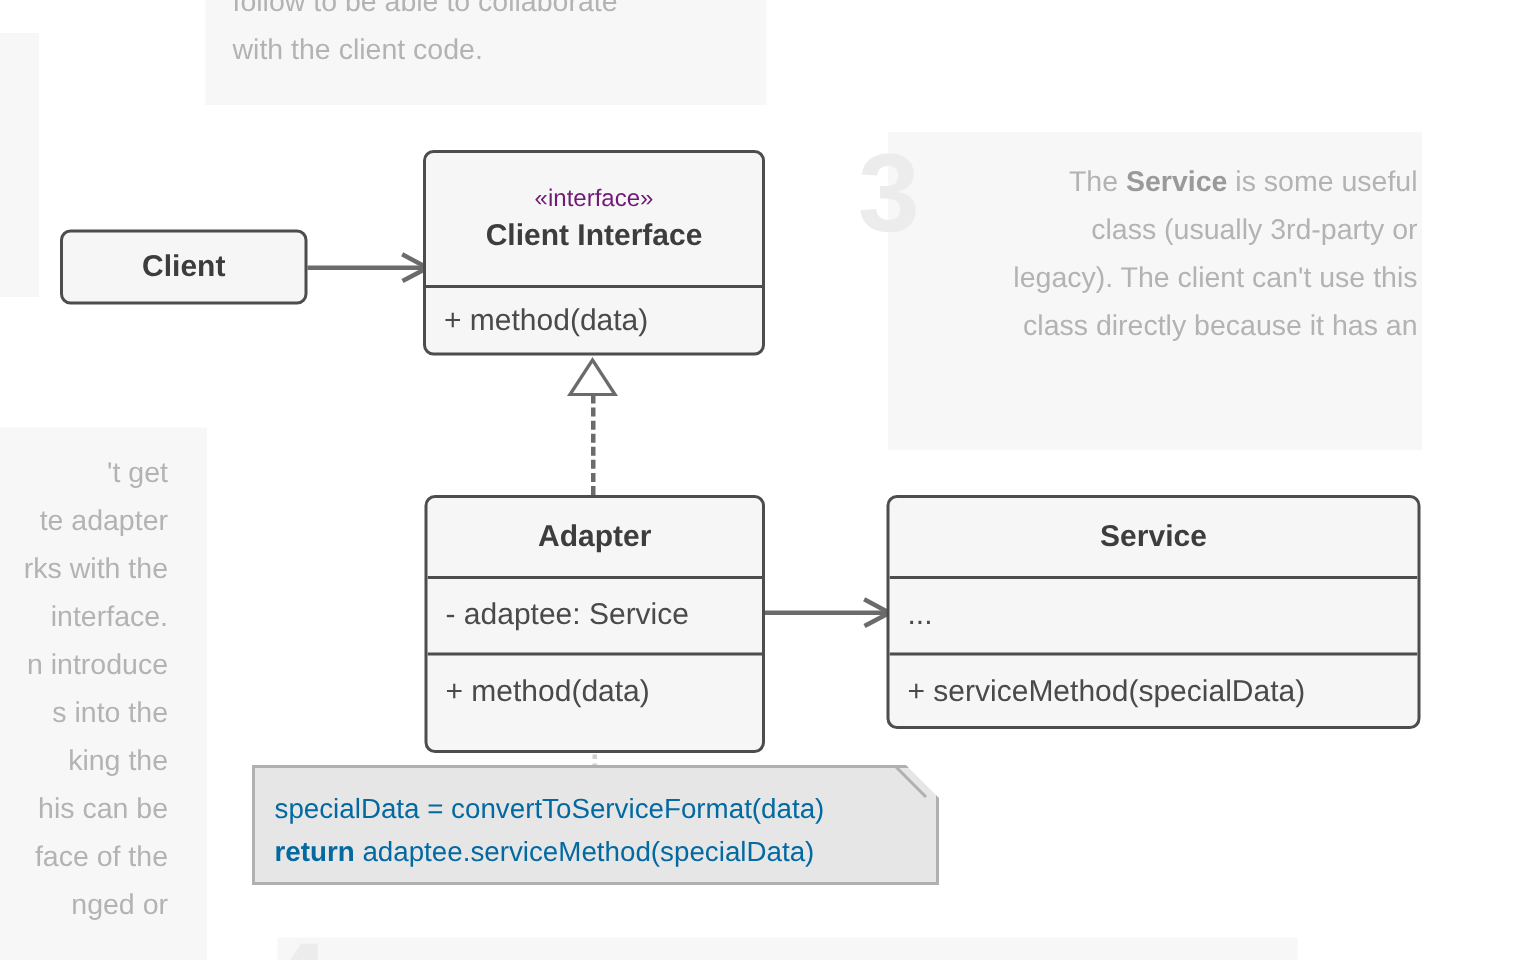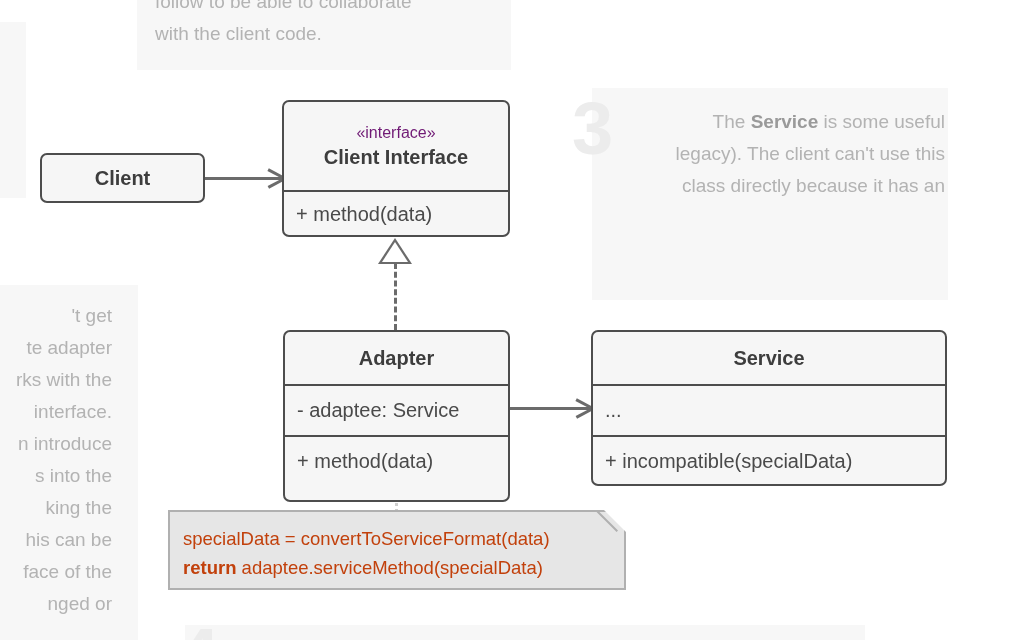--- a/index.html
+++ b/index.html
@@ -135,21 +135,21 @@
     width: 0;
     border-left: 3px dotted #cfcfcf;
   }
 
   
   .note {
     position: absolute;
     box-sizing: border-box;
     background: #e6e6e6;
     border: 2px solid #b0b0b0;
-    color: #c2410c;
+    color: #0369a1;
     font-size: 18.5px;
     line-height: 29px;
     padding: 12px 14px 12px 13px;
   }
   .note b { font-weight: bold; }
   .note-fold {
     position: absolute;
     right: -2px;
     top: -2px;
     width: 0; height: 0;
@@ -197,20 +197,21 @@
     <div>king the</div>
     <div>his can be</div>
     <div>face of the</div>
     <div>nged or</div>
   </div>
 
   <div class="panel" style="left:592px; top:88px; width:356px; height:212px;"></div>
   <div class="big-num" style="left:572px; top:92px;">3</div>
   <div class="panel-text" style="left:615px; top:106px; width:330px;text-align:right;">
     <div><span>The </span><b>Service</b><span> is some useful</span></div>
+    <div>class (usually 3rd-party or</div>
     <div>legacy). The client can't use this</div>
     <div>class directly because it has an</div>
   </div>
 
   <div class="panel" style="left:185px; top:625px; width:680px; height:120px;"></div>
   <div class="big-num" style="left:178px; top:618px;">4</div>
 
   <div class="line-h" style="left:205px; top:177px; width:80px;"></div>
   <div class="arrow-open" style="left:266px; top:177px;"></div>
 
@@ -242,21 +243,21 @@
     </div>
     <div class="uml-row left sep" style="height:51px;">- adaptee: Service</div>
     <div class="uml-row left sep" style="height:51px;">+ method(data)</div>
   </div>
 
   <div class="uml-box" style="left:591px; top:330px; width:356px; height:156px;">
     <div class="uml-row center" style="height:52px;">
       <span class="uml-title">Service</span>
     </div>
     <div class="uml-row left sep" style="height:51px;">...</div>
-    <div class="uml-row left sep" style="height:51px;">+ incompatible(specialData)</div>
+    <div class="uml-row left sep" style="height:51px;">+ serviceMethod(specialData)</div>
   </div>
 
   <div class="note" style="left:168px; top:510px; width:458px; height:80px;">
     <div class="note-fold"></div>
     <div class="note-fold-edge"></div>
     <div>specialData = convertToServiceFormat(data)</div>
     <div><b>return</b><span> adaptee.serviceMethod(specialData)</span></div>
   </div>
 
 </div>

